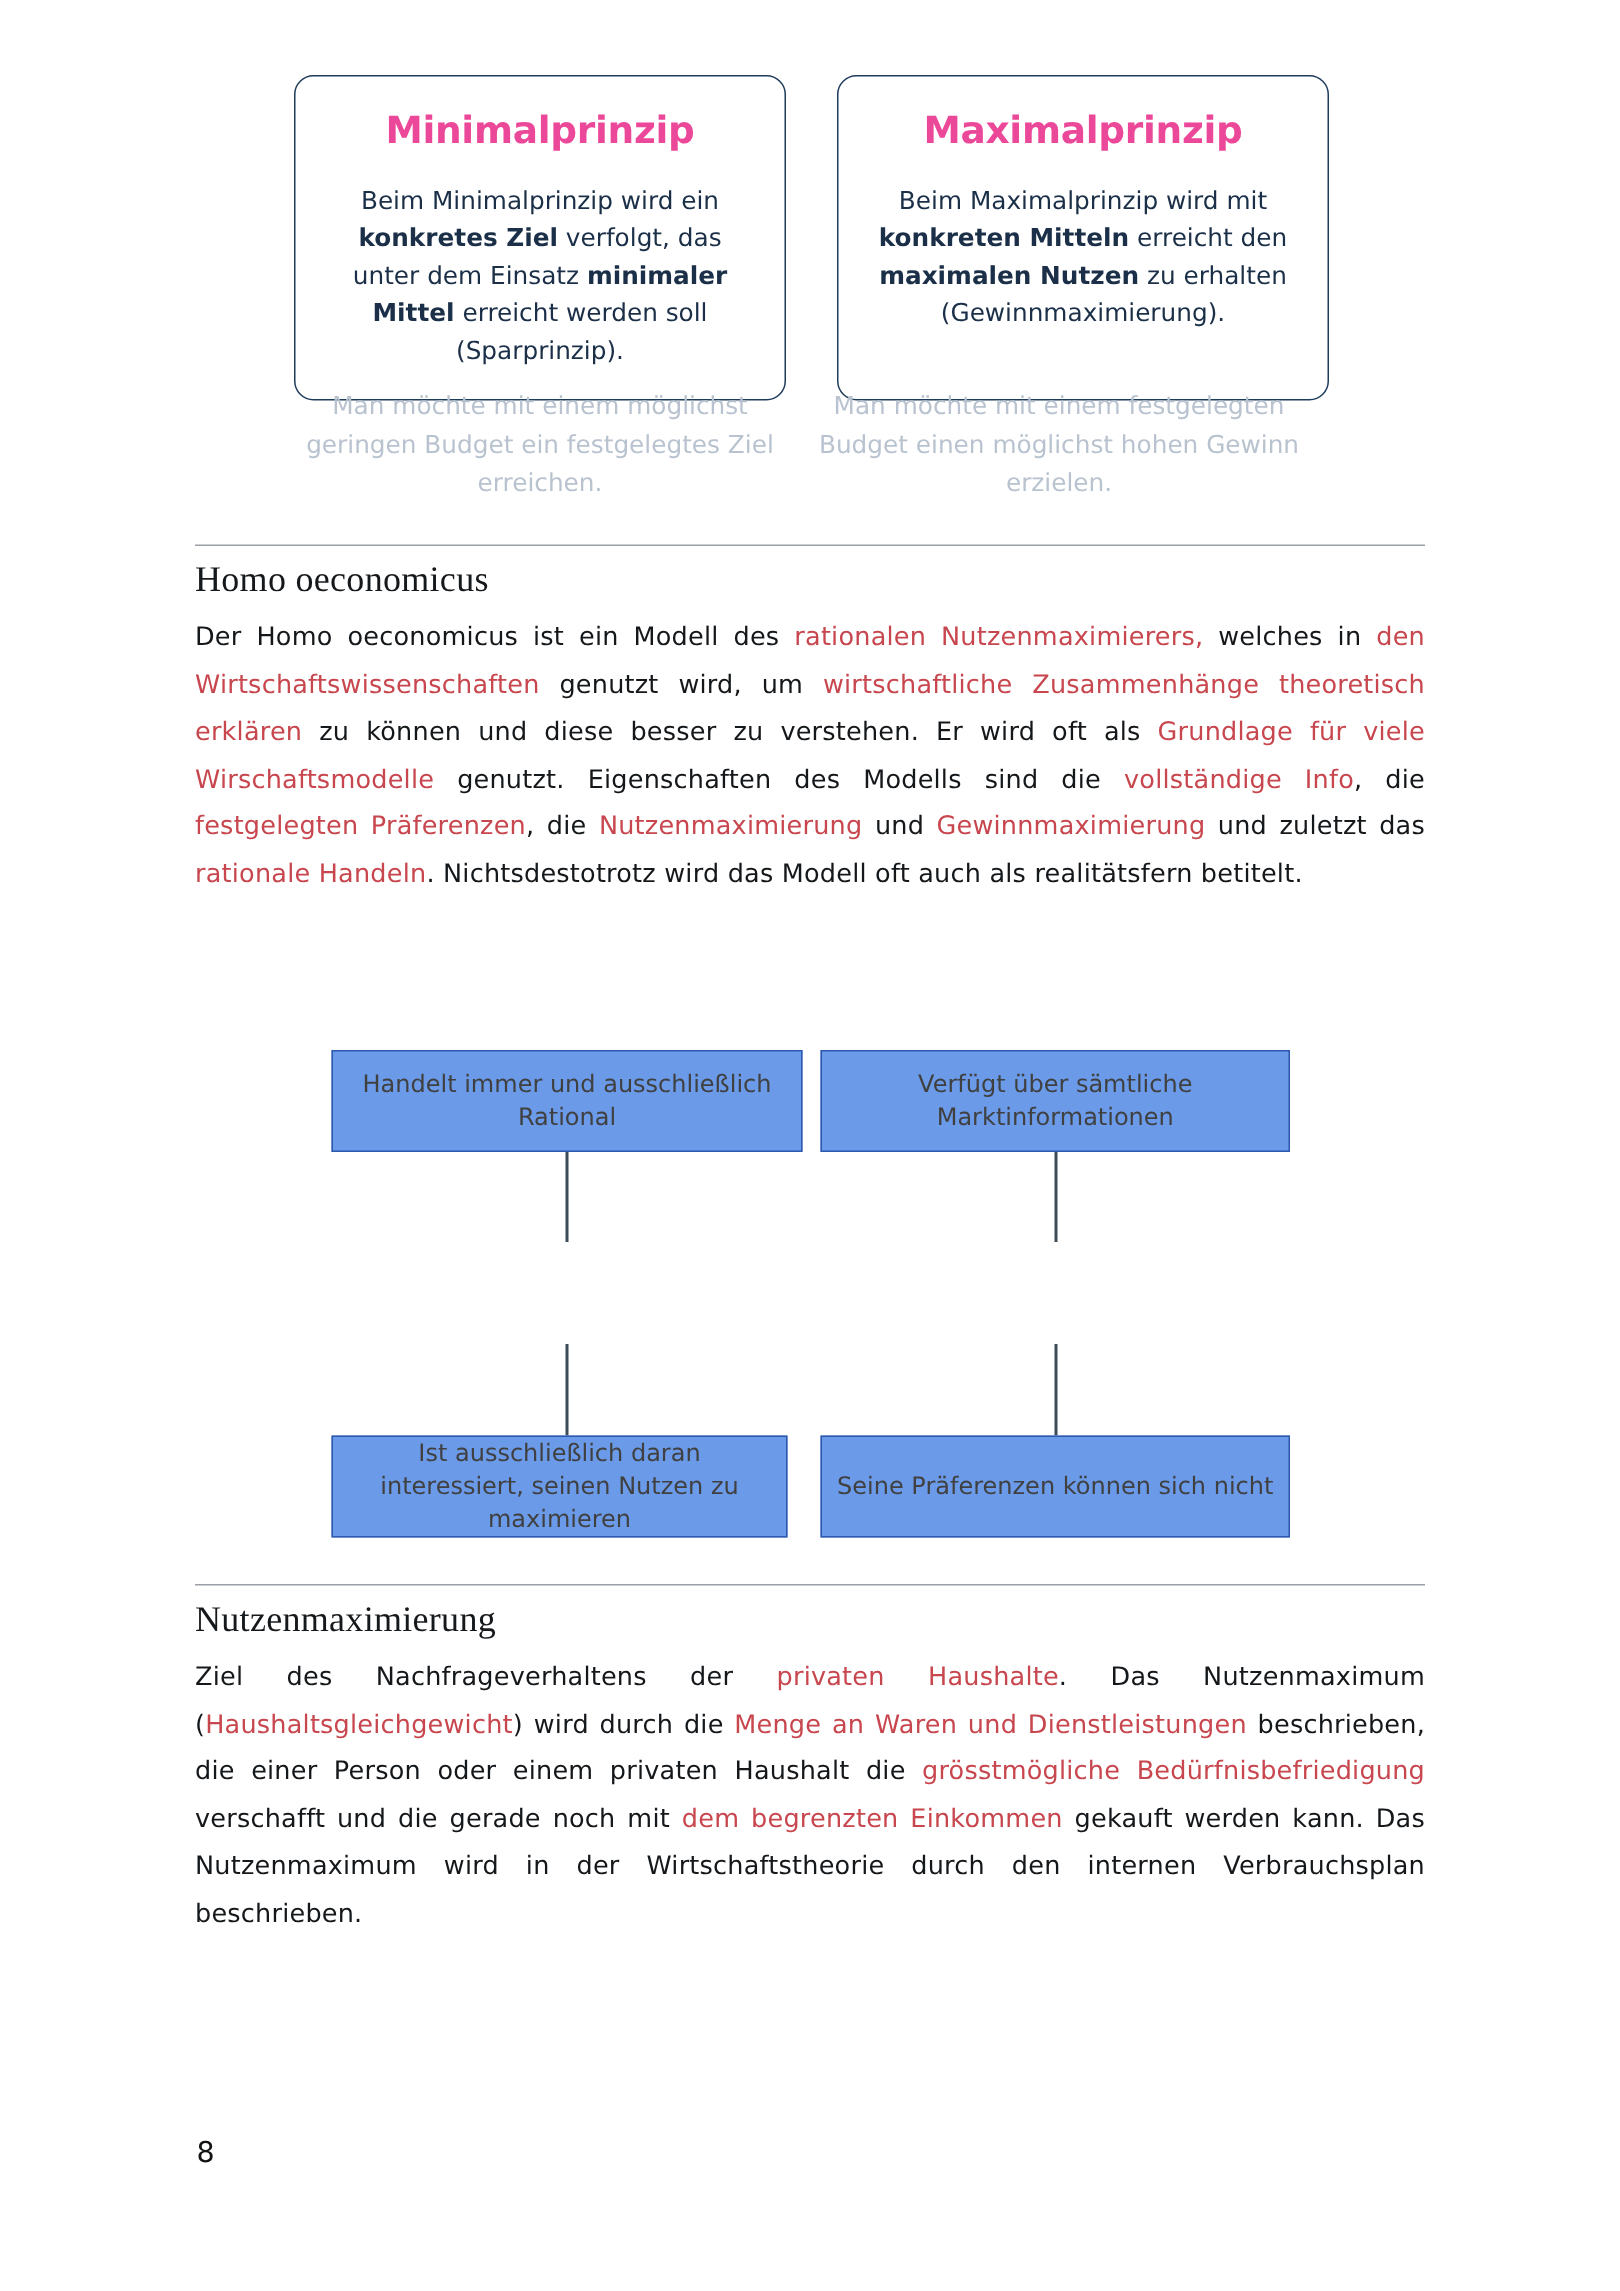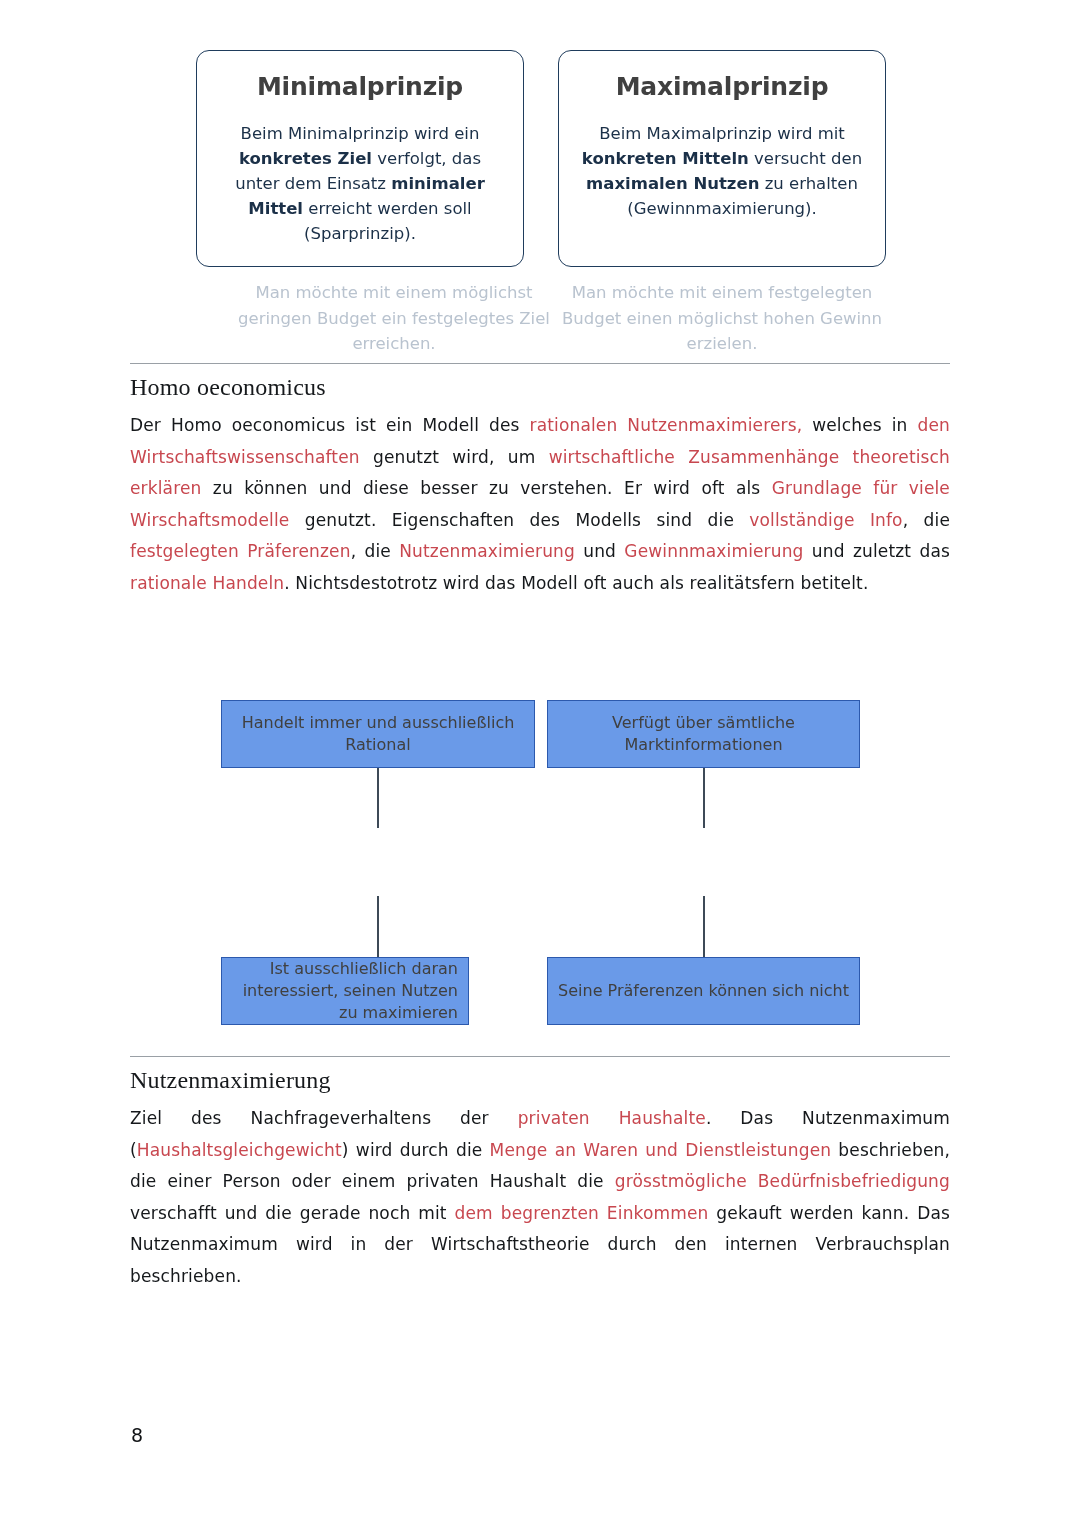--- a/index.html
+++ b/index.html
@@ -28,44 +28,45 @@
   .card {
     width: 328px;
     box-sizing: border-box;
     border: 1.6px solid #1f3c5c;
     border-radius: 13px;
     background: #ffffff;
     padding: 22px 18px 20px 18px;
     text-align: center;
   }
   .card-title {
-    color: #404040;
+    color: #ec4899;
     font-family: "DejaVu Sans", sans-serif;
     font-size: 25px;
     font-weight: bold;
     letter-spacing: -0.2px;
     margin-bottom: 20px;
     line-height: 1.1;
   }
   .card-body {
     color: #1b3048;
     font-size: 16.5px;
     line-height: 1.52;
     font-family: "DejaVu Sans", sans-serif;
   }
   .card-body b { font-weight: bold; }
 
   
   .captions-row {
     position: absolute;
     left: 196px;
-    top: 280px;
+    top: 258px;
     width: 690px;
     display: flex;
-    justify-content: flex-end;
+    justify-content: flex-start;
+    gap: 18px;
   }
   .caption {
     width: 328px;
     text-align: center;
     color: #b9c3cf;
     font-size: 16.5px;
     line-height: 1.55;
     font-family: "DejaVu Sans", sans-serif;
   }
 
@@ -127,21 +128,21 @@
     align-items: center;
     justify-content: center;
     text-align: center;
     font-family: "DejaVu Sans", sans-serif;
     font-size: 16px;
     line-height: 1.38;
     padding: 4px 10px;
   }
   .dbox.top-left   { left: 221px; top: 12px;  width: 314px; height: 68px; }
   .dbox.top-right  { left: 547px; top: 12px;  width: 313px; height: 68px; }
-  .dbox.bot-left   { left: 221px; top: 269px; width: 248px; height: 68px; text-align: right; }
+  .dbox.bot-left   { left: 221px; top: 269px; width: 304px; height: 68px; }
   .dbox.bot-right  { left: 547px; top: 269px; width: 313px; height: 68px; }
 
   .dbar {
     position: absolute;
     left: 221px;
     top: 140px;
     width: 639px;
     height: 68px;
     box-sizing: border-box;
     background: #1a56c0;
@@ -179,21 +180,21 @@
 </head>
 <body>
 
 <div class="cards-row">
   <div class="card">
     <div class="card-title">Minimalprinzip</div>
     <div class="card-body"><span>Beim Minimalprinzip wird ein </span><b>konkretes Ziel</b><span> verfolgt, das unter dem Einsatz </span><b>minimaler Mittel</b><span> erreicht werden soll (Sparprinzip).</span></div>
   </div>
   <div class="card">
     <div class="card-title">Maximalprinzip</div>
-    <div class="card-body"><span>Beim Maximalprinzip wird mit </span><b>konkreten Mitteln</b><span> versucht den </span><b>maximalen Nutzen</b><span> zu erhalten (Gewinnmaximierung).</span></div>
+    <div class="card-body"><span>Beim Maximalprinzip wird mit </span><b>konkreten Mitteln</b><span> erreicht den </span><b>maximalen Nutzen</b><span> zu erhalten (Gewinnmaximierung).</span></div>
   </div>
 </div>
 
 <div class="captions-row">
   <div class="caption">Man möchte mit einem möglichst geringen Budget ein festgelegtes Ziel erreichen.</div>
   <div class="caption">Man möchte mit einem festgelegten Budget einen möglichst hohen Gewinn erzielen.</div>
 </div>
 
 <div class="hrule r1"></div>
 <div class="sec-heading h1">Homo oeconomicus</div>

